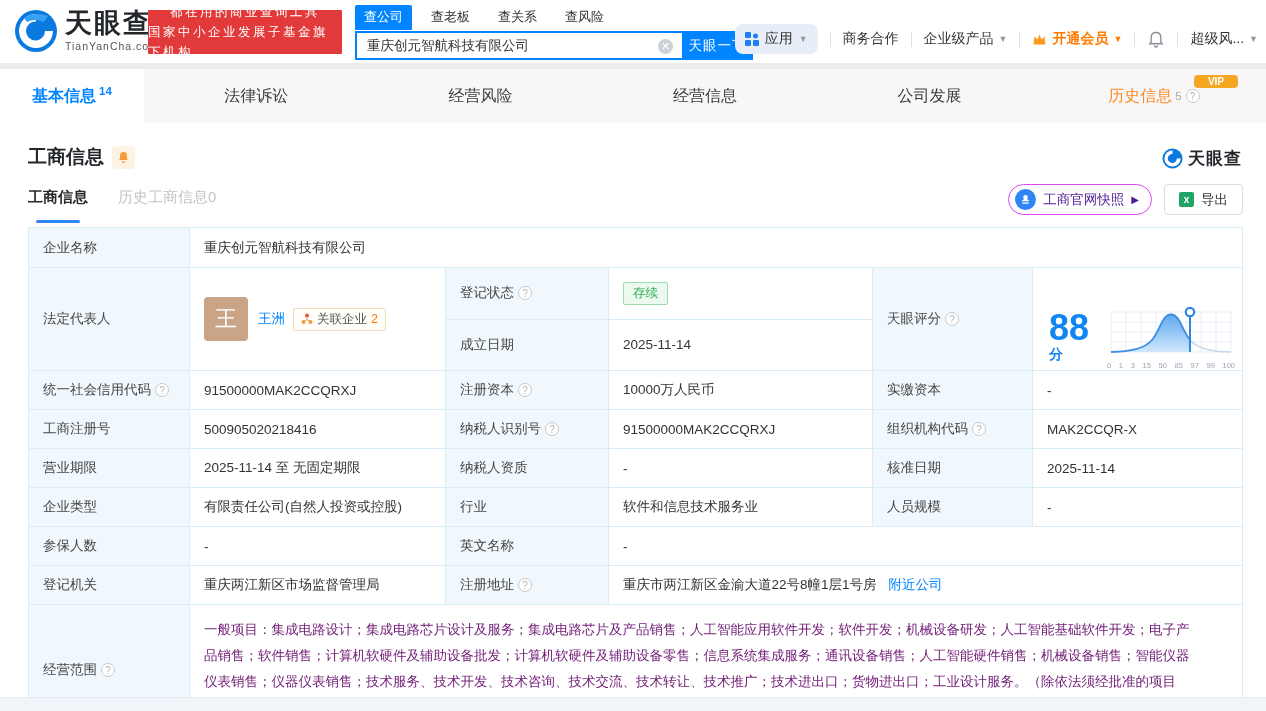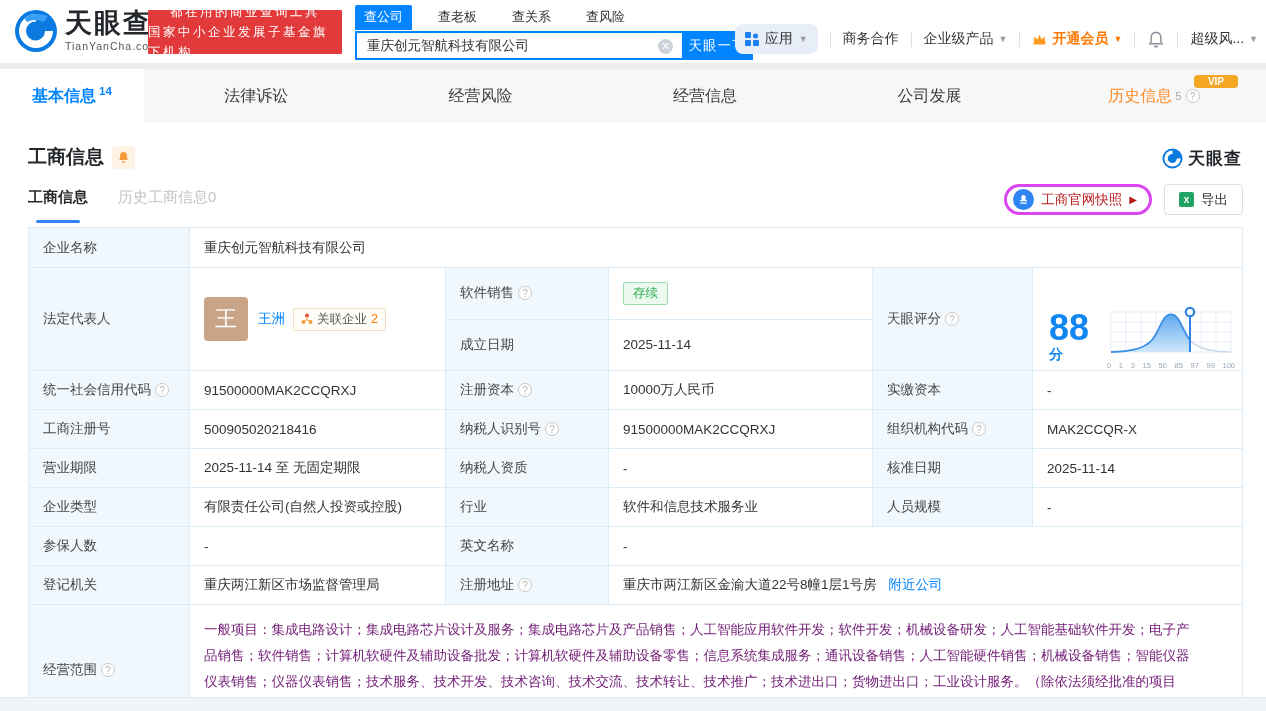--- a/index.html
+++ b/index.html
@@ -10,21 +10,21 @@
   
   .hdr { position:absolute; left:0; top:0; width:1266px; height:63px; background:#fff; }
   .logo { position:absolute; left:14px; top:9px; display:flex; align-items:center; gap:7px; }
   .logo-icon { width:44px; height:44px; }
   .logo-name { font-size:27px; font-weight:bold; color:#23262b; letter-spacing:2px; line-height:1; }
   .logo-sub { font-size:10.5px; color:#555; letter-spacing:1px; margin-top:3px; }
   .slogan { position:absolute; left:148px; top:10px; width:194px; height:44px; background:#e23a3a;
             color:#fff; font-size:12.5px; display:flex; flex-direction:column; justify-content:center;
             align-items:center; line-height:20px; letter-spacing:2.5px; border-radius:1px; }
   .searchwrap { position:absolute; left:355px; top:6px; }
-  .stabs { display:flex; gap:17px; font-size:13px; height:24px; align-items:flex-end; }
+  .stabs { display:flex; gap:10px; font-size:13px; height:24px; align-items:flex-end; }
   .stab { padding:3px 9px 4px; color:#333; cursor:pointer; }
   .stab.active { background:#0084ff; color:#fff; border-radius:2px 2px 0 0; }
   .srow { display:flex; margin-top:1px; }
   .sbox { position:relative; width:327px; height:29px; border:2px solid #0084ff; border-right:none; background:#fff; }
   .sinput { width:100%; height:100%; border:none; outline:none; font-size:13.5px; color:#333;
             padding:0 34px 0 10px; font-family:inherit; }
   .sclear { position:absolute; right:9px; top:6px; width:15px; height:15px; border-radius:50%;
             background:#ccd2d9; color:#fff; font-size:11px; line-height:15px; text-align:center; cursor:pointer; }
   .sbtn { width:71px; height:29px; background:#0084ff; color:#fff; font-size:13.5px; border:none;
           cursor:pointer; letter-spacing:1px; }
@@ -62,21 +62,21 @@
               align-items:center; justify-content:center; cursor:pointer; }
   .watermark { position:absolute; right:24px; top:147px; display:flex; align-items:center; gap:5px; }
   .watermark .t { font-size:17px; font-weight:bold; color:#23262b; letter-spacing:1px; }
   .subtabs { position:absolute; left:28px; top:188px; display:flex; gap:30px; font-size:15px; height:28px; }
   .subtab { position:relative; cursor:pointer; color:#2a2a2a; font-weight:bold; }
   .subtab.inactive { color:#c4c4c4; font-weight:normal; }
   .subtab.on:after { content:""; position:absolute; left:50%; transform:translateX(-50%); bottom:-7px;
                      width:44px; height:3px; background:#2f85f4; border-radius:2px; }
   .hdr-btns { position:absolute; right:23px; top:184px; display:flex; gap:12px; }
   .btn-snap { display:flex; align-items:center; gap:7px; height:31px; padding:0 12px 0 6px;
-              border:3px solid #d946ef; border-radius:16px; color:#b91c1c; font-size:13.5px;
+              border:1px solid #d946ef; border-radius:16px; color:#4c1d95; font-size:13.5px;
               background:#fff; cursor:pointer; }
   .snap-ic { width:21px; height:21px; border-radius:50%; background:#2f85f4; display:flex;
              align-items:center; justify-content:center; }
   .btn-exp { display:flex; align-items:center; gap:7px; height:31px; padding:0 14px;
              border:1px solid #ddd; border-radius:4px; color:#333; font-size:13.5px;
              background:#fff; cursor:pointer; }
   .xls { width:15px; height:15px; background:#21a366; border-radius:2px; color:#fff; font-size:10px;
          line-height:15px; text-align:center; font-weight:bold; }
 
   
@@ -274,21 +274,21 @@
               <circle cx="2.5" cy="9" r="2" fill="#f49a3c"></circle>
               <circle cx="9.5" cy="9" r="2" fill="#f49a3c"></circle>
             <path d="M6 4.5 L6 6.5 M6 6.5 L2.5 9 M6 6.5 L9.5 9" stroke="#f49a3c" stroke-width="1" fill="none"></path>
           </svg>
           <span class="rt">关联企业</span>
           <span class="rc">2</span>
         </span>
       </div>
       <div class="cell lbl h78 nested" style="padding:0;">
         <div class="nrow">
-          <span>软件销售</span>
+          <span>登记状态</span>
           <span class="qmark">?</span>
         </div>
         <div class="nrow">
           <span>成立日期</span>
         </div>
       </div>
       <div class="cell h78 nested" style="padding:0;">
         <div class="nrow">
           <span class="greenbadge">存续</span>
         </div>

